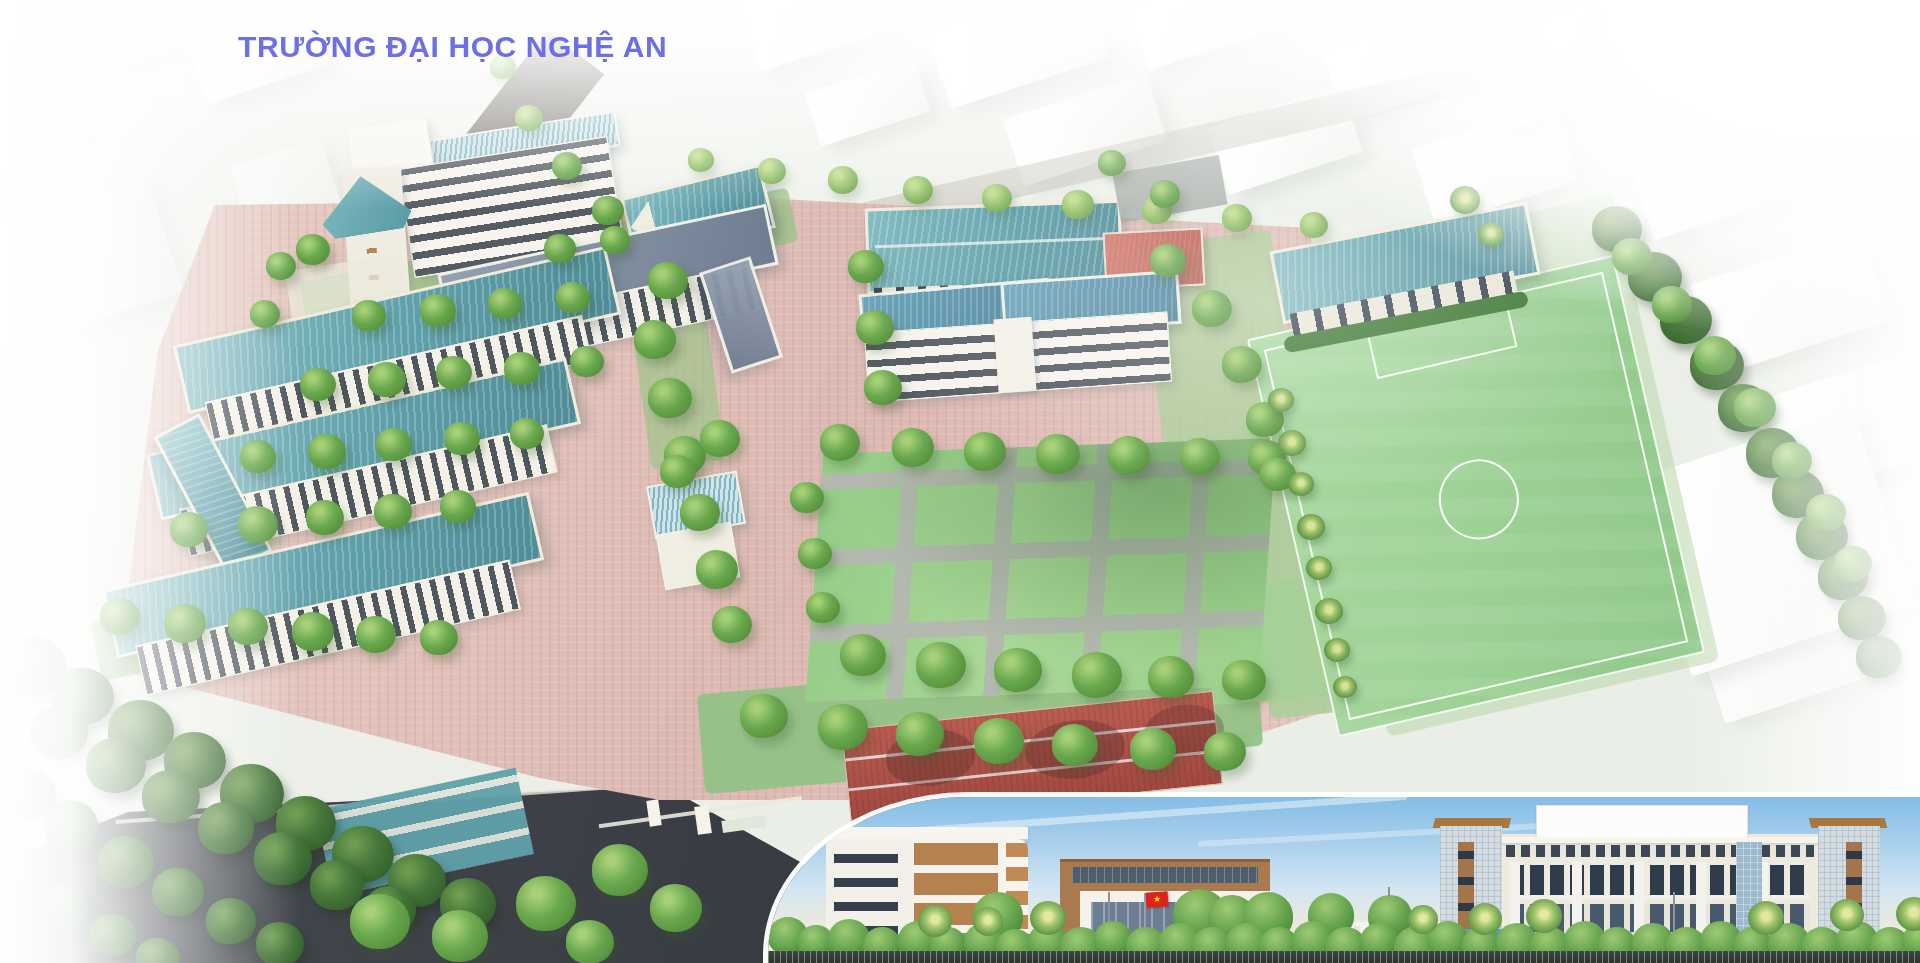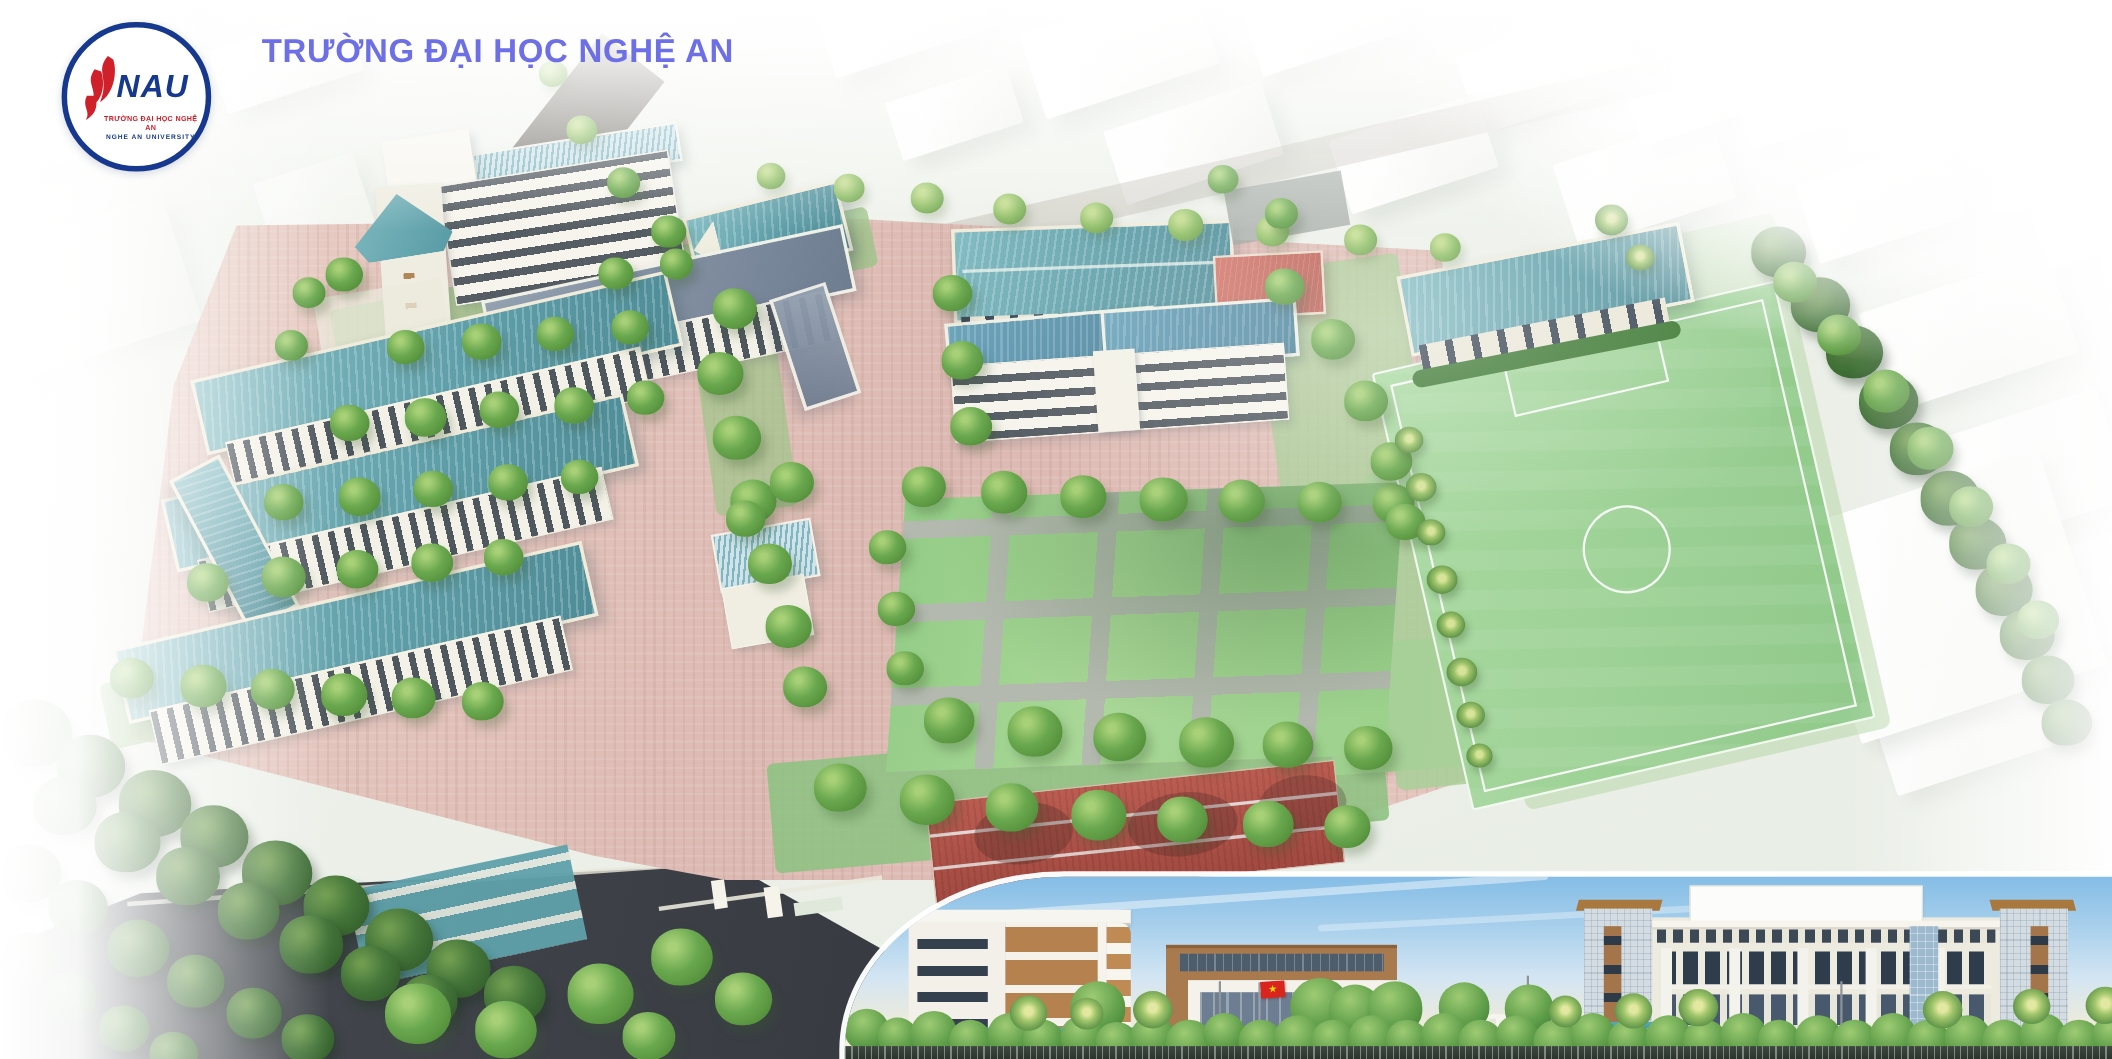--- a/index.html
+++ b/index.html
@@ -435,27 +435,15 @@
         <div class="t op" style="left: 700px; top: 106px; width: 34px; height: 32.3px;"></div>
         <div class="t op" style="left: 758px; top: 102px; width: 36px; height: 34.2px;"></div>
         <div class="t op" style="left: 980px; top: 104px; width: 36px; height: 34.2px;"></div>
         <div class="t op" style="left: 1062px; top: 102px; width: 34px; height: 32.3px;"></div>
         <div class="t op" style="left: 1128px; top: 100px; width: 36px; height: 34.2px;"></div>
         <div class="t op" style="left: 205px; top: 110px; width: 30px; height: 28.5px;"></div>
       </div>
     <div class="fence"></div>
   </div>
 
-  <div class="logo">
-    <svg style="position:absolute;left:13px;top:24px;" width="36" height="60" viewBox="0 0 36 60">
-      <path d="M24 2 C12 16 26 22 17 44 C29 36 33 18 29 5 Z" fill="#d0202a"></path>
-      <path d="M12 14 C3 27 15 30 10 47 C21 40 21 25 18 16 Z" fill="#d0202a"></path>
-      <path d="M5 38 C0 48 9 52 4 60 C15 54 15 44 12 38 Z" fill="#d0202a"></path>
-    </svg>
-    <div class="abbr">NAU</div>
-    <div class="lines">
-      <div class="l1">TRƯỜNG ĐẠI HỌC NGHỆ AN</div>
-      <div class="l2">NGHE AN UNIVERSITY</div>
-    </div>
-  </div>
   <div class="title">TRƯỜNG ĐẠI HỌC NGHỆ AN</div>
 
 </div>
 
 </body></html>

